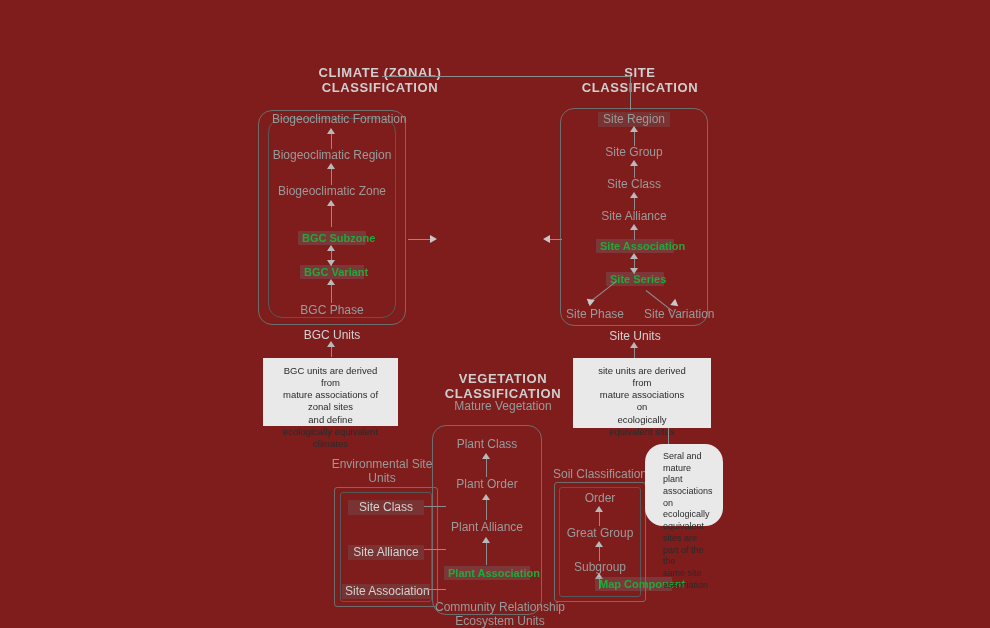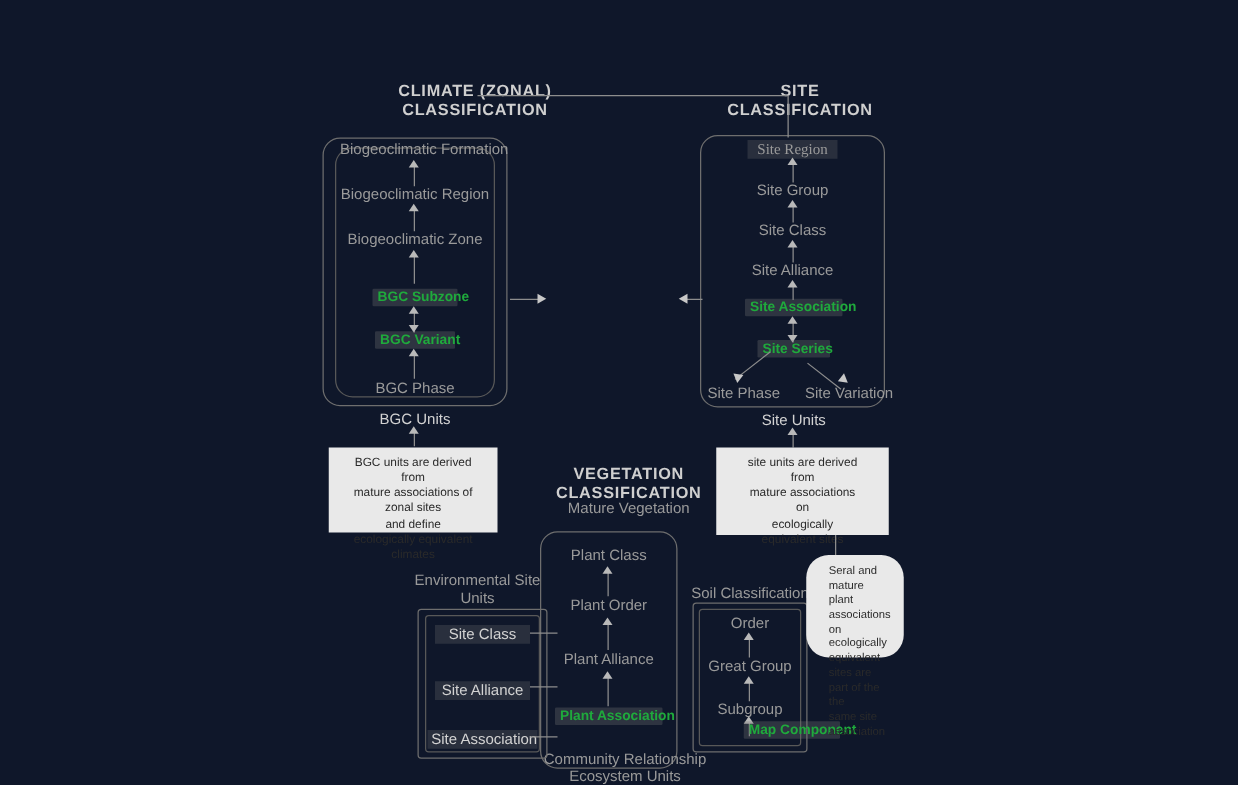--- a/index.html
+++ b/index.html
@@ -4,21 +4,21 @@
 <style>
   * { box-sizing: border-box; }
   html, body {
     margin: 0; padding: 0;
     background: #000000;
     font-family: "Liberation Sans", sans-serif;
   }
   #stage {
     position: relative;
     width: 990px; height: 628px;
-    background: #0f172a;
+    background: #7f1d1d;
     overflow: hidden;
   }
 
   
   .hdr {
     position: absolute;
     color: #cfcfcf;
     font-size: 13px;
     font-weight: 700;
     letter-spacing: .6px;
@@ -137,21 +137,21 @@
 mature associations of zonal sites
 and define
 ecologically equivalent
 climates</div>
 
   <div class="hdr" style="left:570px; top:66px; width:140px;">SITE
 CLASSIFICATION</div>
 
   <div class="frame" style="left:560px; top:108px; width:148px; height:218px;"></div>
 
-  <div class="node dim shade" style="left:598px; top:112px; width:72px;font-family:Liberation Serif, serif;">Site Region</div>
+  <div class="node dim shade" style="left:598px; top:112px; width:72px;">Site Region</div>
   <div class="vline" style="left:634px; top:131px; height:15px;"></div>
   <div class="arrow-up" style="left:630px; top:126px;"></div>
 
   <div class="node dim" style="left:598px; top:146px; width:72px;">Site Group</div>
   <div class="vline" style="left:634px; top:164px; height:14px;"></div>
   <div class="arrow-up" style="left:630px; top:160px;"></div>
 
   <div class="node dim" style="left:598px; top:178px; width:72px;">Site Class</div>
   <div class="vline" style="left:634px; top:196px; height:14px;"></div>
   <div class="arrow-up" style="left:630px; top:192px;"></div>

